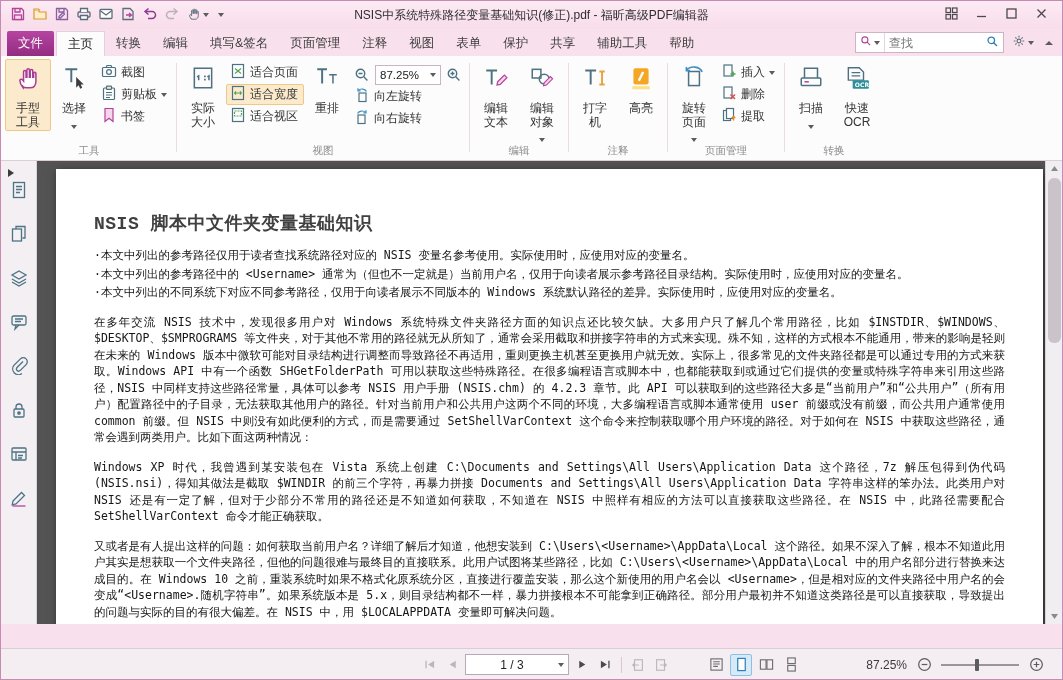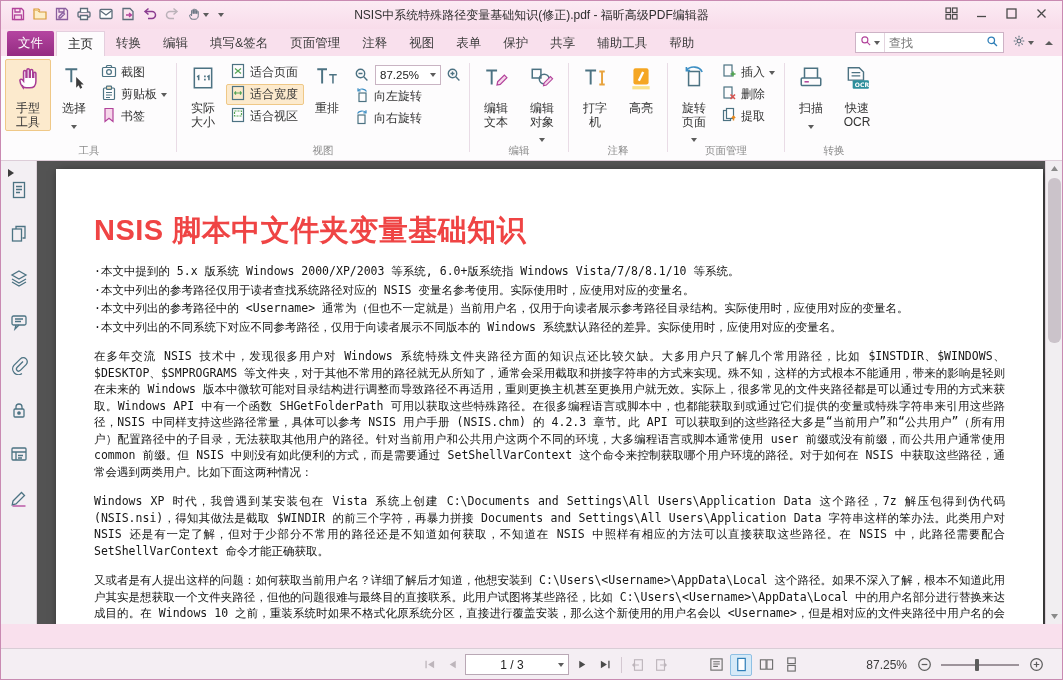--- a/index.html
+++ b/index.html
@@ -47,21 +47,21 @@
   svg text{font-family:"DejaVu Sans",sans-serif;}
 
   
   .main{flex:1;display:flex;min-height:0;}
   .sidebar{flex:0 0 36px;background:#f3eff3;border-right:1px solid #ddd2da;display:flex;flex-direction:column;align-items:center;position:relative;}
   .expand{position:absolute;top:6px;left:6px;}
   .sbtn{width:28px;height:28px;display:flex;align-items:center;justify-content:center;border-radius:2px;margin-top:16px;}
   .sbtn:first-of-type{margin-top:46px;}
   .docarea{flex:1;background:#535353;position:relative;overflow:hidden;}
   .page{position:absolute;left:19px;top:8px;width:987px;height:760px;background:#fff;box-shadow:2px 2px 8px rgba(0,0,0,.55);padding:42px 38px 0 38px;}
-  .doc-title{font-family:Liberation Sans, sans-serif;font-weight:bold;font-size:29px;color:#ef4444;letter-spacing:0.5px;}
+  .doc-title{font-family:Liberation Mono, monospace;font-weight:bold;font-size:18px;color:#404040;letter-spacing:0.5px;}
   .doc-body{font-family:"DejaVu Sans Mono",monospace;font-size:11.5px;line-height:16.5px;color:#151515;text-align:justify;}
   .doc-bullets{margin-top:12px;}
   .doc-bullets>div{margin-bottom:2px;}
   .doc-para{margin-top:13px;}
   .vscroll{flex:0 0 17px;background:#f1eef1;border-left:1px solid #ddd2da;position:relative;}
   .varrow{position:absolute;left:0;width:17px;height:15px;display:flex;align-items:center;justify-content:center;}
   .vthumb{position:absolute;left:2px;width:13px;border-radius:6px;background:#cbc3ca;}
 
   
   .statusbar{flex:0 0 31px;background:#f4eef3;border-top:1px solid #d9cdd6;position:relative;margin-top:24px;}
@@ -620,21 +620,20 @@
               </g>
             </svg></span>
         </div>
     </div>
 
     <div class="docarea">
       <div class="page">
         <div class="doc-title">NSIS 脚本中文件夹变量基础知识</div>
         <div class="doc-body">
           <div class="doc-bullets">
-            <div>·本文中提到的 5.x 版系统 Windows 2000/XP/2003 等系统, 6.0+版系统指 Windows Vista/7/8/8.1/10 等系统。</div>
             <div>·本文中列出的参考路径仅用于读者查找系统路径对应的 NSIS 变量名参考使用。实际使用时，应使用对应的变量名。</div>
             <div>·本文中列出的参考路径中的 &lt;Username&gt; 通常为（但也不一定就是）当前用户名，仅用于向读者展示参考路径目录结构。实际使用时，应使用对应的变量名。</div>
             <div>·本文中列出的不同系统下对应不同参考路径，仅用于向读者展示不同版本的 Windows 系统默认路径的差异。实际使用时，应使用对应的变量名。</div>
           </div>
           <div class="doc-para">在多年交流 NSIS 技术中，发现很多用户对 Windows 系统特殊文件夹路径方面的知识点还比较欠缺。大多用户只了解几个常用路径，比如 $INSTDIR、$WINDOWS、$DESKTOP、$SMPROGRAMS 等文件夹，对于其他不常用的路径就无从所知了，通常会采用截取和拼接字符串的方式来实现。殊不知，这样的方式根本不能通用，带来的影响是轻则在未来的 Windows 版本中微软可能对目录结构进行调整而导致路径不再适用，重则更换主机甚至更换用户就无效。实际上，很多常见的文件夹路径都是可以通过专用的方式来获取。Windows API 中有一个函数 SHGetFolderPath 可用以获取这些特殊路径。在很多编程语言或脚本中，也都能获取到或通过它们提供的变量或特殊字符串来引用这些路径，NSIS 中同样支持这些路径常量，具体可以参考 NSIS 用户手册 (NSIS.chm) 的 4.2.3 章节。此 API 可以获取到的这些路径大多是“当前用户”和“公共用户”（所有用户）配置路径中的子目录，无法获取其他用户的路径。针对当前用户和公共用户这两个不同的环境，大多编程语言或脚本通常使用 user 前缀或没有前缀，而公共用户通常使用 common 前缀。但 NSIS 中则没有如此便利的方式，而是需要通过 SetShellVarContext 这个命令来控制获取哪个用户环境的路径。对于如何在 NSIS 中获取这些路径，通常会遇到两类用户。比如下面这两种情况：</div>
           <div class="doc-para">Windows XP 时代，我曾遇到某安装包在 Vista 系统上创建 C:\Documents and Settings\All Users\Application Data 这个路径，7z 解压包得到伪代码(NSIS.nsi)，得知其做法是截取 $WINDIR 的前三个字符，再暴力拼接 Documents and Settings\All Users\Application Data 字符串这样的笨办法。此类用户对 NSIS 还是有一定了解，但对于少部分不常用的路径还是不知道如何获取，不知道在 NSIS 中照样有相应的方法可以直接获取这些路径。在 NSIS 中，此路径需要配合 SetShellVarContext 命令才能正确获取。</div>
           <div class="doc-para">又或者是有人提出这样的问题：如何获取当前用户名？详细了解后才知道，他想安装到 C:\Users\&lt;Username&gt;\AppData\Local 这个路径。如果不深入了解，根本不知道此用户其实是想获取一个文件夹路径，但他的问题很难与最终目的直接联系。此用户试图将某些路径，比如 C:\Users\&lt;Username&gt;\AppData\Local 中的用户名部分进行替换来达成目的。在 Windows 10 之前，重装系统时如果不格式化原系统分区，直接进行覆盖安装，那么这个新使用的用户名会以 &lt;Username&gt;，但是相对应的文件夹路径中用户名的会变成“&lt;Username&gt;.随机字符串”。如果系统版本是 5.x，则目录结构都不一样，暴力拼接根本不可能拿到正确路径。部分用户最初并不知道这类路径是可以直接获取，导致提出的问题与实际的目的有很大偏差。在 NSIS 中，用 $LOCALAPPDATA 变量即可解决问题。</div>
           <div class="doc-para">即使 NSIS 中不提供对应变量的路径，我们也应该适用相对合理的拼接方式。比如先确认是否可以通过 Vista 之后系统提供的新 API SHGetKnownFolderPath 来获取，如果可行，则使用本文末尾提供的方法来获取。例如文章末尾提到的 AppData 下面的 LocalLow 文件夹。另外，也可以使用 ReadEnvStr 来读取环境变量来获取少部分 NSIS 不提供的路径。比如获取系统分区所在驱动器，读取 SYSTEMDRIVE 显然比截取 $WINDIR 前缀更好。</div>
         </div>
       </div>

